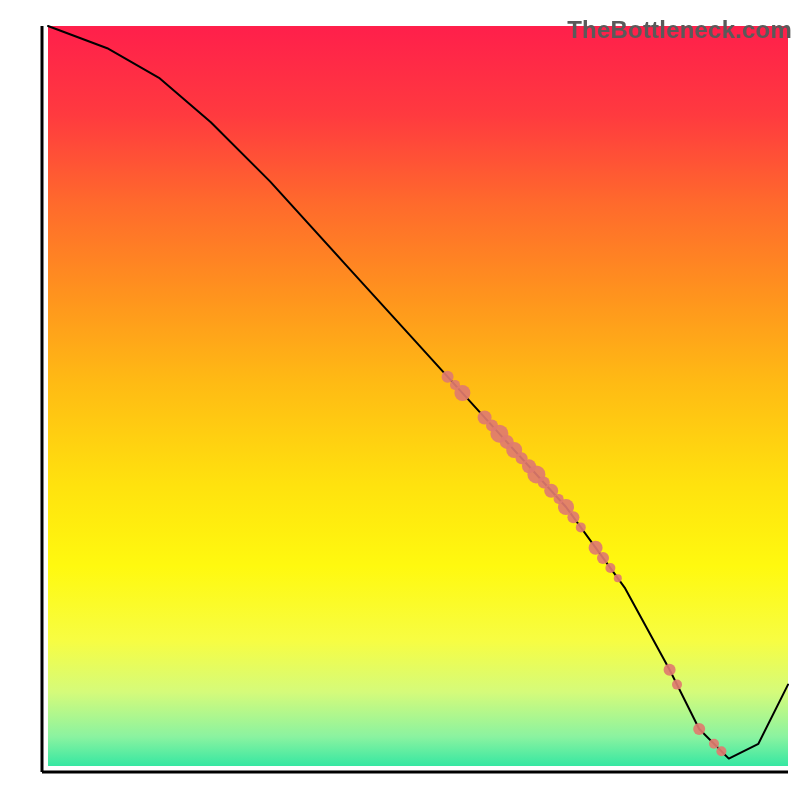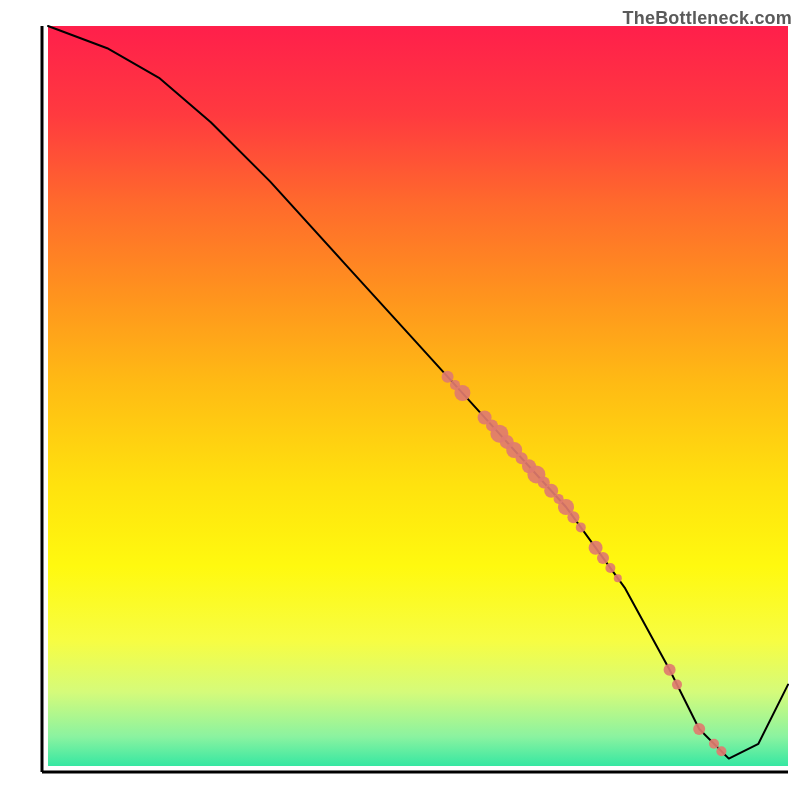--- a/index.html
+++ b/index.html
@@ -19,23 +19,23 @@
   svg {
     position: absolute;
     top: 0;
     left: 0;
     width: 800px;
     height: 800px;
     display: block;
   }
   .watermark {
     position: absolute;
-    top: 8px;
+    top: 16px;
     right: 8px;
-    font-size: 18px;
+    font-size: 24px;
     font-weight: 600;
     color: #5a5a5a;
     letter-spacing: 0.2px;
     user-select: none;
   }
 </style>
 </head>
 <body>
 <div class="stage">
   <svg id="svg-root" viewBox="0 0 800 800">

